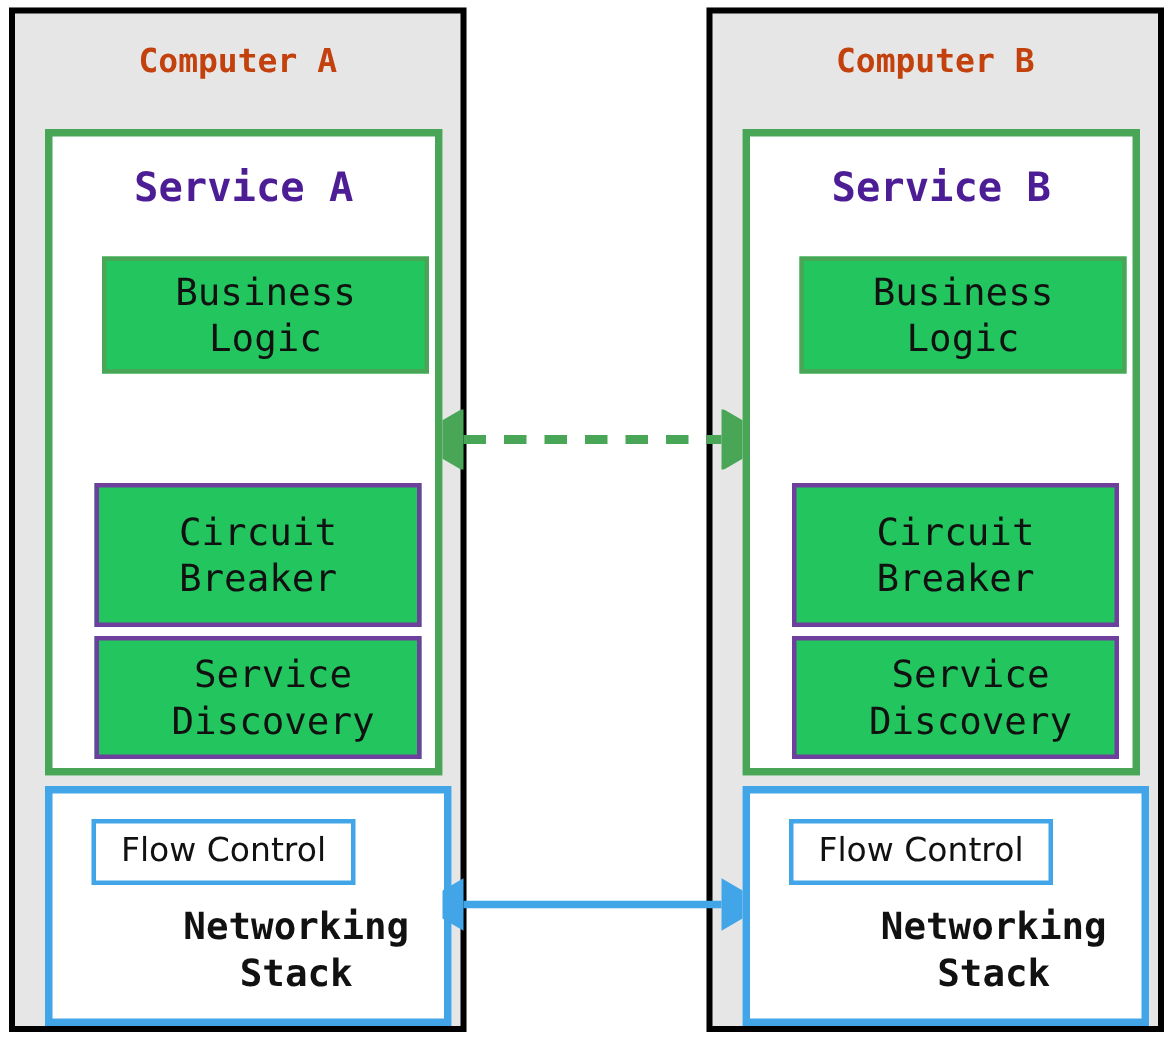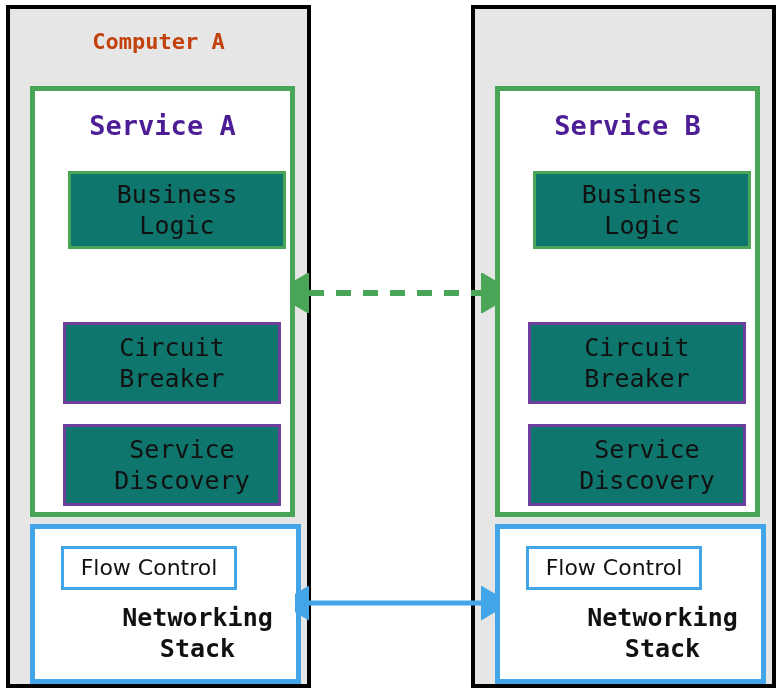--- a/index.html
+++ b/index.html
@@ -68,21 +68,21 @@
     font-weight: bold;
     font-size: 27px;
     color: #4c1d95;
     line-height: 33px;
     white-space: nowrap;
   }
 
   
   .comp-box {
     position: absolute;
-    background: #0f766e;
+    background: #22c55e;
     box-sizing: border-box;
     display: flex;
     align-items: center;
     justify-content: center;
     text-align: center;
   }
   .comp-label {
     font-family: "DejaVu Sans Mono", monospace;
     font-size: 25px;
     line-height: 31px;
@@ -94,21 +94,21 @@
   .business-logic {
     left: 33px;
     top: 80px;
     width: 218px;
     height: 78px;
     border: 3px solid #4aa657;
   }
 
   
   .purple-box { border: 3px solid #6f3f9e; }
-  .circuit-breaker   { left: 28px; top: 231px; width: 218px; height: 82px; }
+  .circuit-breaker   { left: 28px; top: 231px; width: 218px; height: 96px; }
   .service-discovery { left: 28px; top: 333px; width: 218px; height: 82px; padding-left: 20px; }
 
   
   .network-box {
     position: absolute;
     left: 20px;
     top: 515px;
     width: 271px;
     height: 160px;
     background: #ffffff;
@@ -191,20 +191,21 @@
     <div class="network-box">
       <div class="flow-control">
         <span class="flow-control-label">Flow Control</span>
       </div>
       <div class="network-title">Networking
 Stack</div>
     </div>
   </div>
 
   <div class="computer" id="computer-b">
+    <div class="computer-title">Computer B</div>
 
     <div class="service-box">
       <div class="service-title">Service B</div>
 
       <div class="comp-box business-logic">
         <span class="comp-label">Business
 Logic</span>
       </div>
 
       <div class="comp-box purple-box circuit-breaker">

